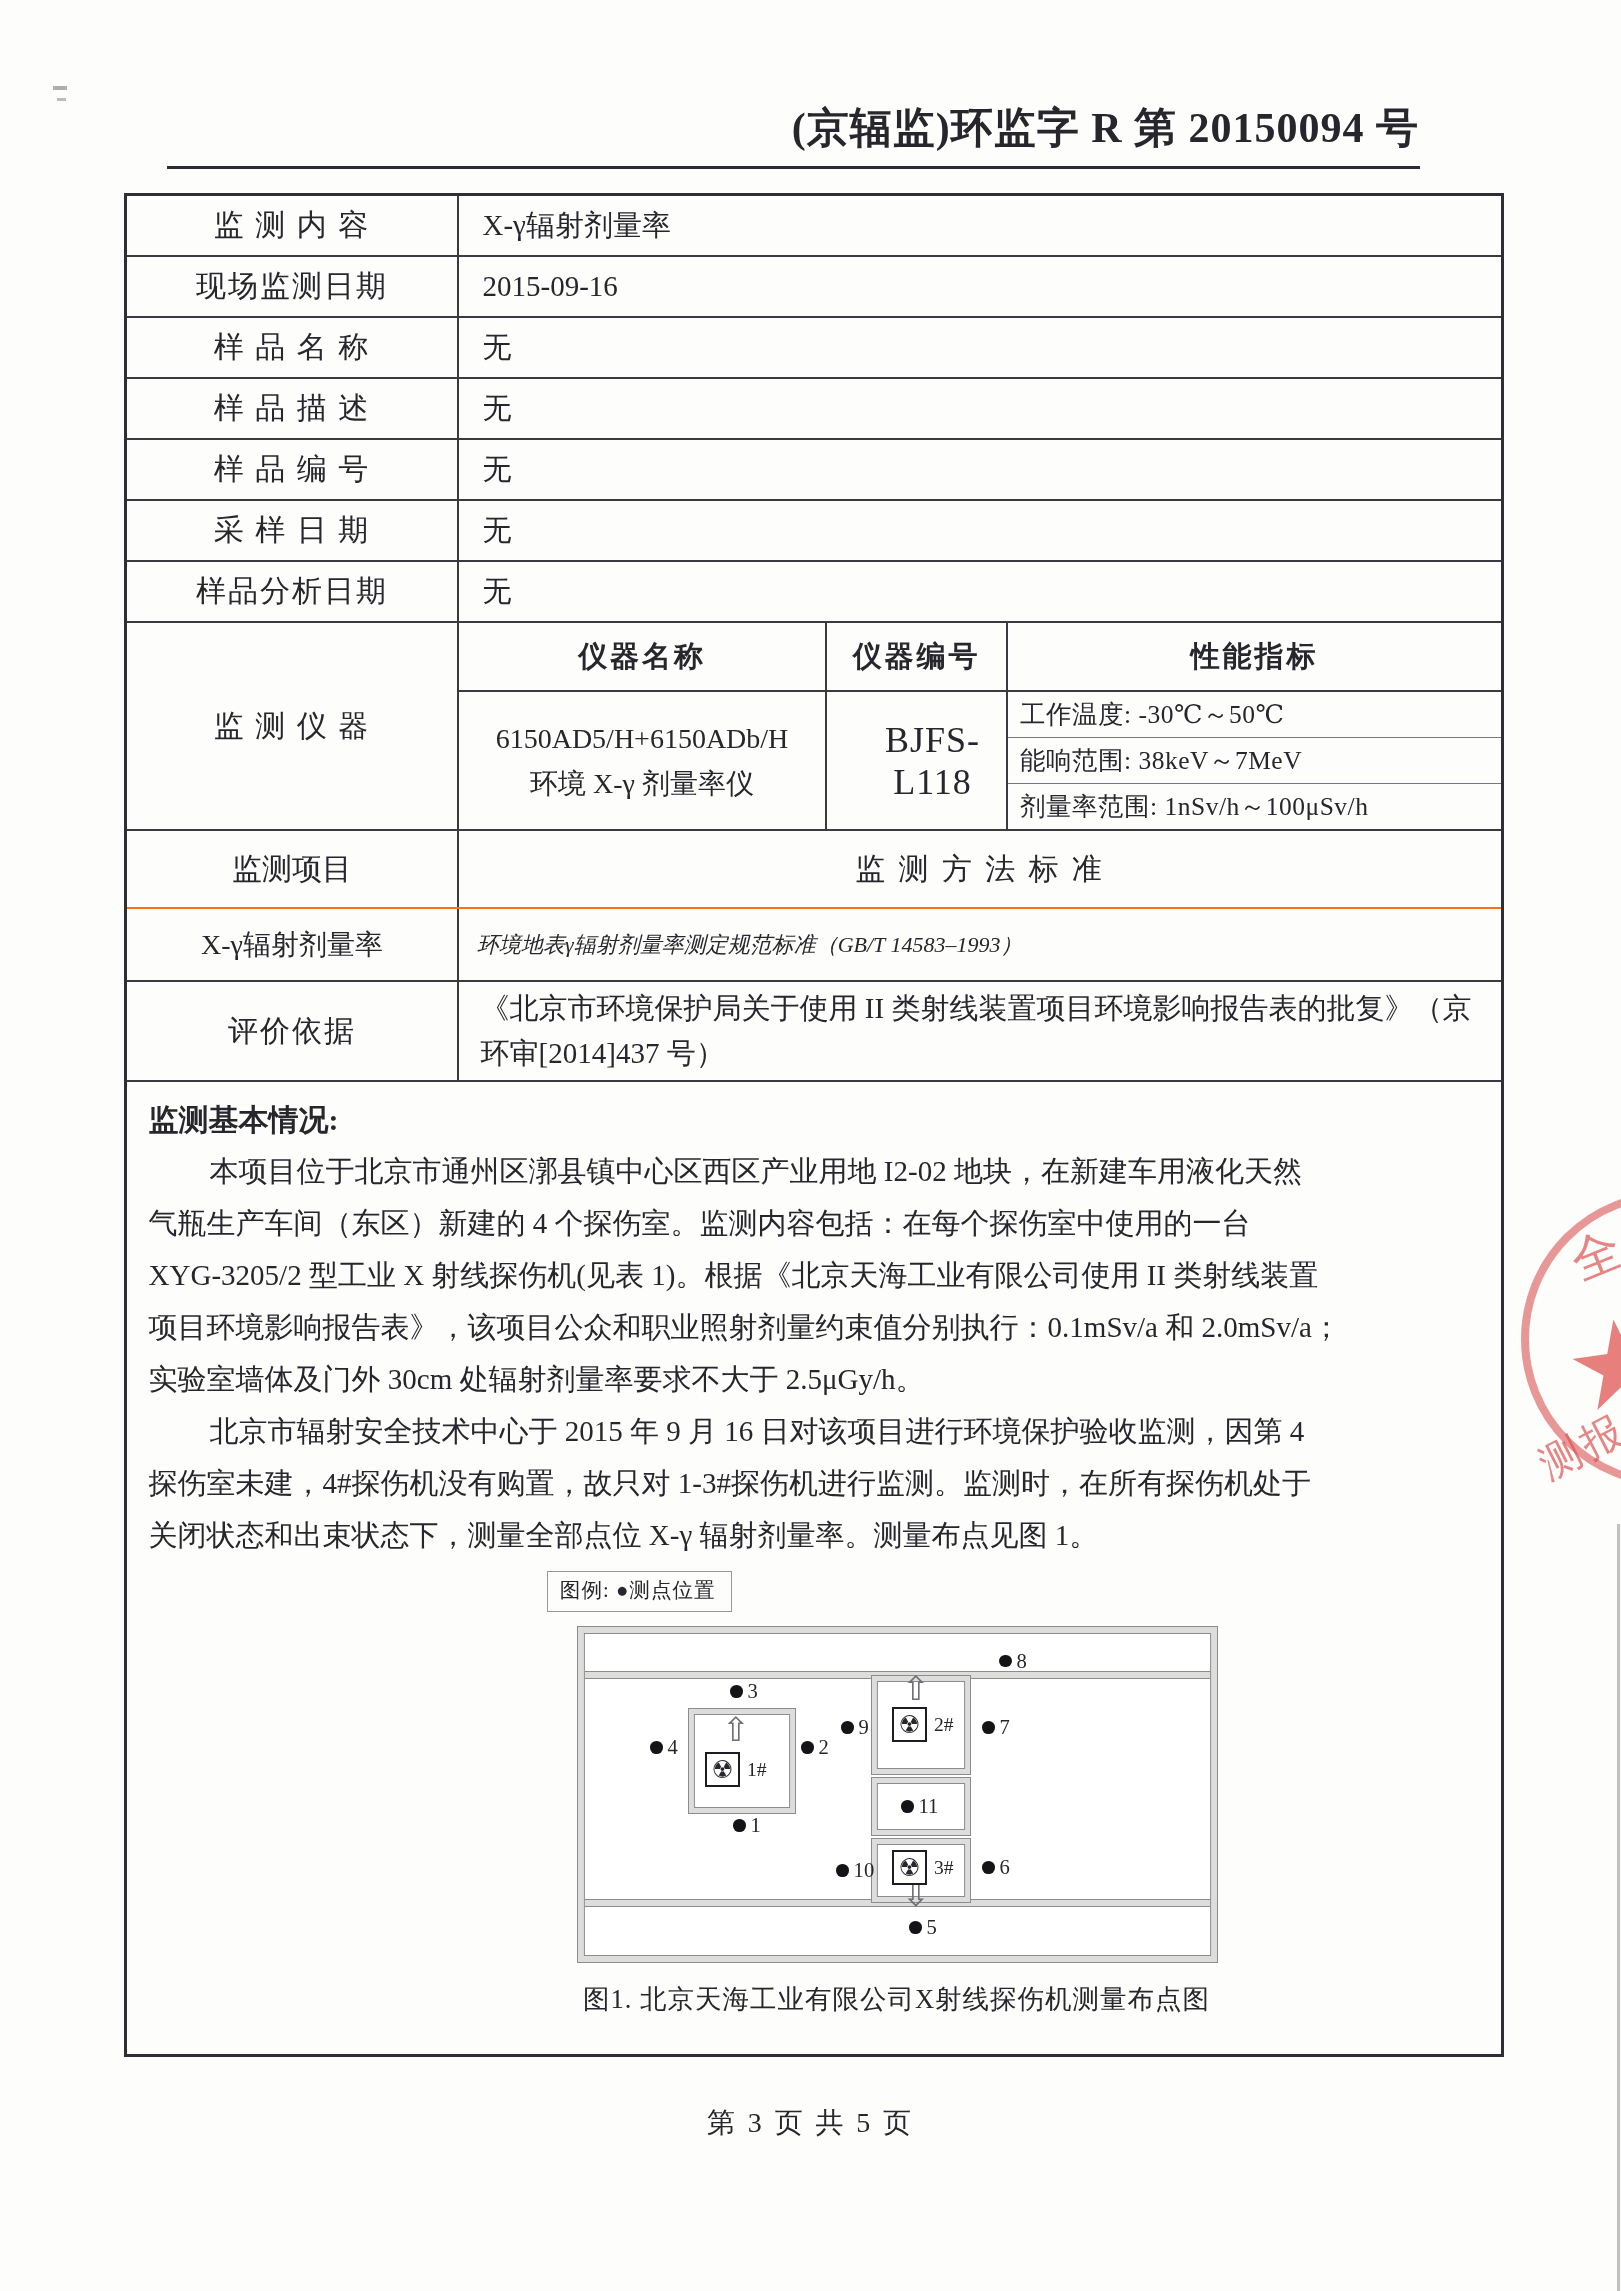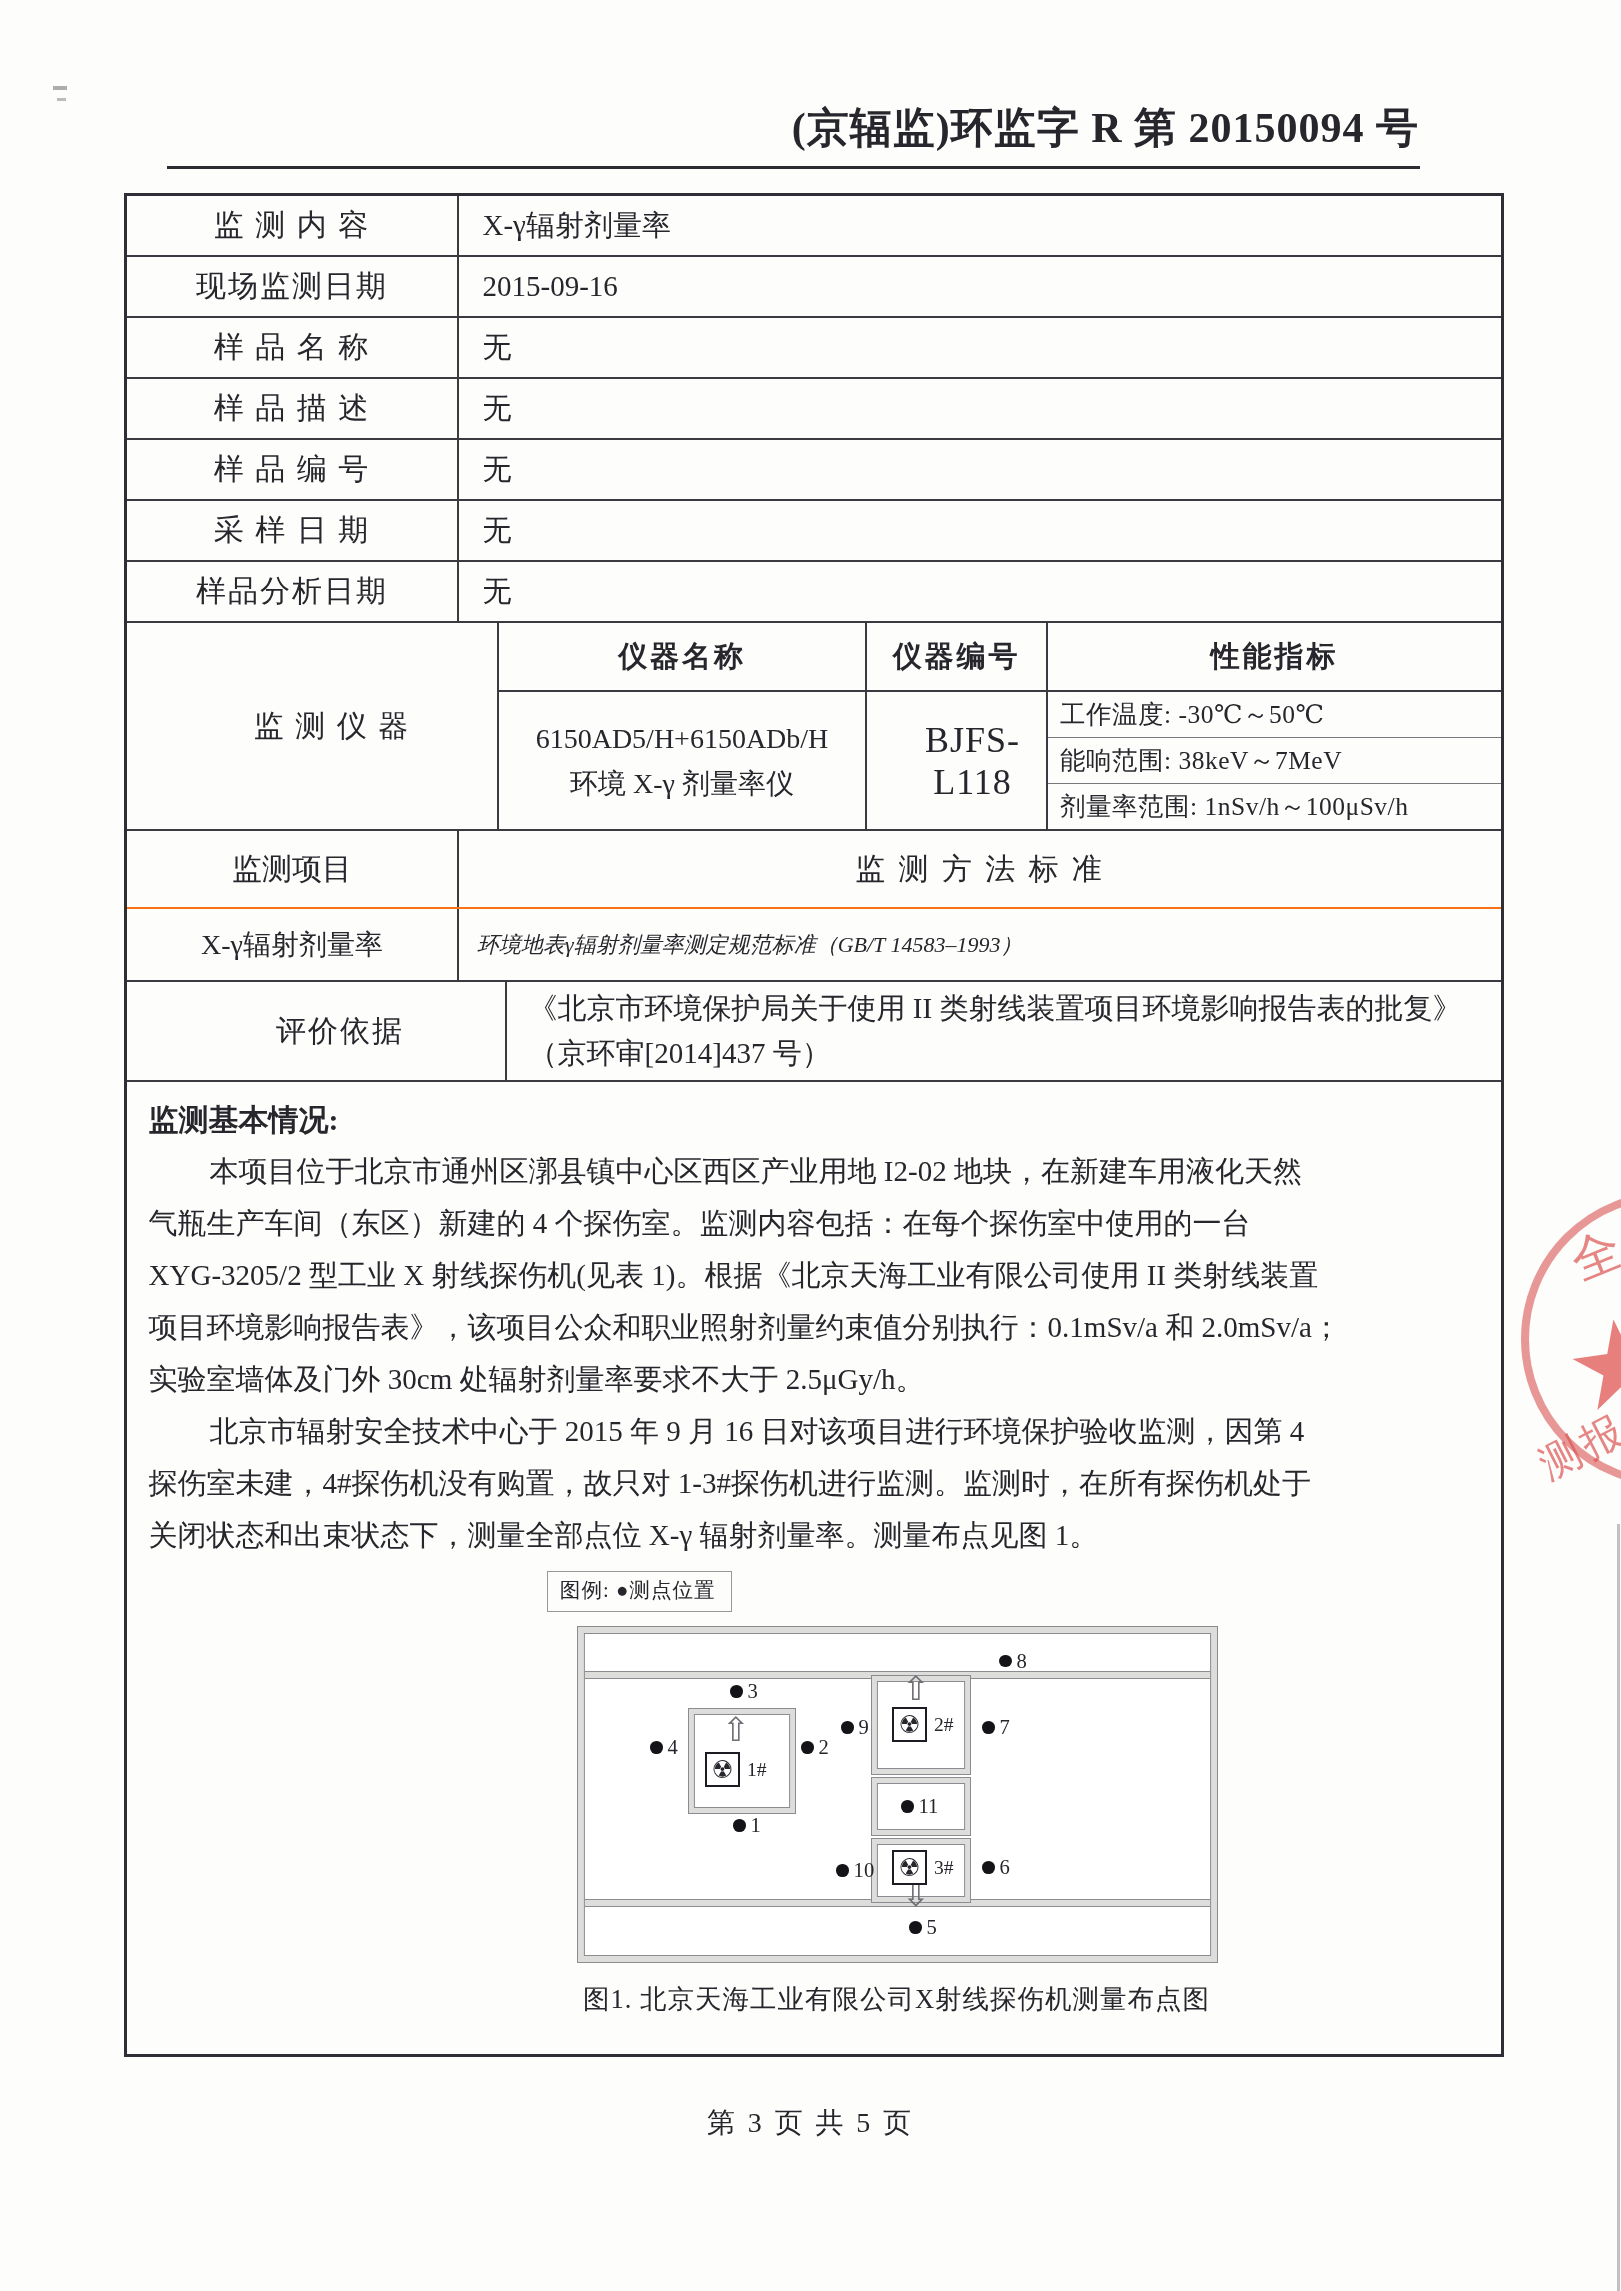--- a/index.html
+++ b/index.html
@@ -19,21 +19,21 @@
   .trow .cell-label{
     width:330px; border-right:2px solid #3a3a40; flex:none;
     display:flex; align-items:center; justify-content:center;
     font-size:30px; letter-spacing:2px; white-space:nowrap;
   }
   .trow .cell-value{flex:1; display:flex; align-items:center; padding-left:23.5px; font-size:29px;}
   
   .inst{display:flex; border-bottom:2px solid #3a3a40; height:206px;}
   .inst .cell-label{
     width:330px; border-right:2px solid #3a3a40; flex:none;
-    display:flex; align-items:center; justify-content:center; font-size:30px; letter-spacing:2px;margin-left:40px;
+    display:flex; align-items:center; justify-content:center; font-size:30px; letter-spacing:2px;
   }
   .inst-right{flex:1; display:flex; flex-direction:column;}
   .inst-hdr{display:flex; height:67px; border-bottom:2px solid #3a3a40;}
   .inst-body{display:flex; flex:1;}
   .col-name{width:366px; flex:none; border-right:2px solid #3a3a40;}
   .col-num{width:179px; flex:none; border-right:2px solid #3a3a40;}
   .col-spec{flex:1;}
   .inst-hdr .hcell{display:flex; align-items:center; justify-content:center; font-size:29px; font-weight:bold; letter-spacing:2.9px;}
   .inst-body .vcell{display:flex; align-items:center; justify-content:center; text-align:center;}
   .name-lines{font-size:28px; line-height:45px;}
@@ -42,21 +42,21 @@
   .spec-line{flex:1; display:flex; align-items:center; padding-left:12px; font-size:25.5px; letter-spacing:0.5px;}
   .spec-line.sep{border-bottom:1px solid #77777c;}
   
   .mh-row{display:flex; border-bottom:2px solid #f97316; height:76px;}
   .mh-row .cell-label{width:330px; border-right:2px solid #3a3a40; flex:none; display:flex;align-items:center;justify-content:center; font-size:30px;}
   .mh-row .cell-center{flex:1; display:flex; align-items:center; justify-content:center; font-size:30px; letter-spacing:2.9px;}
   .m-row{display:flex; border-bottom:2px solid #3a3a40; height:71px;}
   .m-row .cell-label{width:330px; border-right:2px solid #3a3a40; flex:none; display:flex;align-items:center;justify-content:center; font-size:28px;}
   .m-row .cell-value{flex:1; display:flex; align-items:center; padding-left:18px; font-size:22px;font-style:italic;}
   .b-row{display:flex; border-bottom:2px solid #3a3a40; height:98px;}
-  .b-row .cell-label{width:330px; border-right:2px solid #3a3a40; flex:none; display:flex;align-items:center;justify-content:center; font-size:30px; letter-spacing:2px;margin-left:48px;}
+  .b-row .cell-label{width:330px; border-right:2px solid #3a3a40; flex:none; display:flex;align-items:center;justify-content:center; font-size:30px; letter-spacing:2px;}
   .b-row .cell-value{flex:1; display:flex; align-items:center; padding:3.9px 25.5px 3.9px 21.6px; font-size:29px; line-height:45px;}
   
   .section{padding:11.8px 21.6px 0 21.6px;}
   .section-title{font-size:30px; font-weight:bold; line-height:51px;}
   .pline{font-size:29px; line-height:52px; white-space:nowrap;}
   .pline.indent{text-indent:61px;}
   
   .legend-box{display:inline-block; margin:9.8px 0 0 420px; border:1px solid #97979c; padding:4.9px 15.7px 6.9px 11.8px; font-size:20.6px; letter-spacing:1px;}
   .plan{
     position:relative; margin:13.7px 0 0 450px; width:639px; height:335px; background:#fff;

